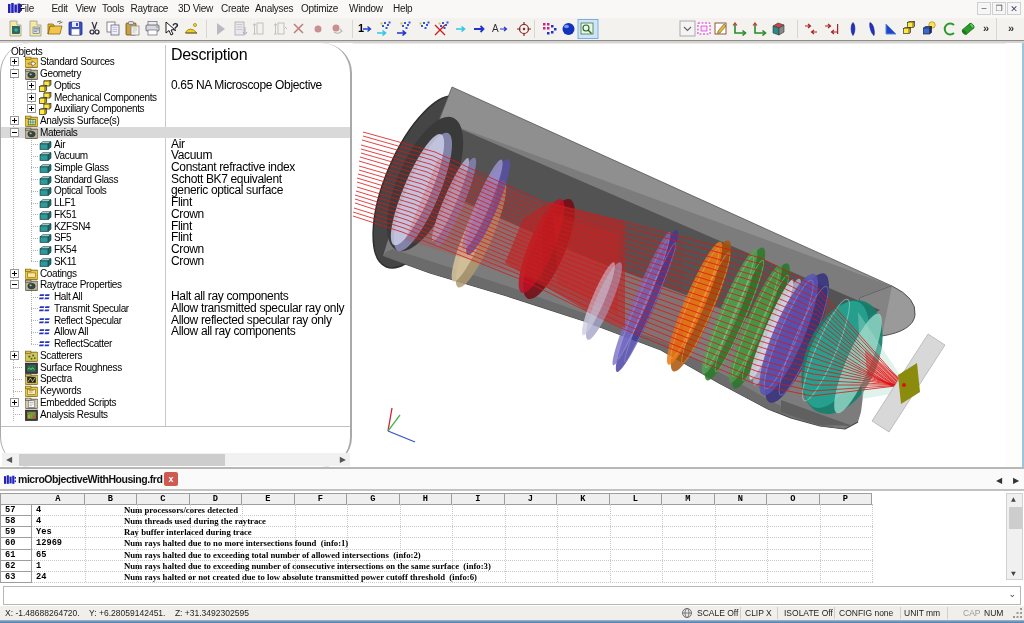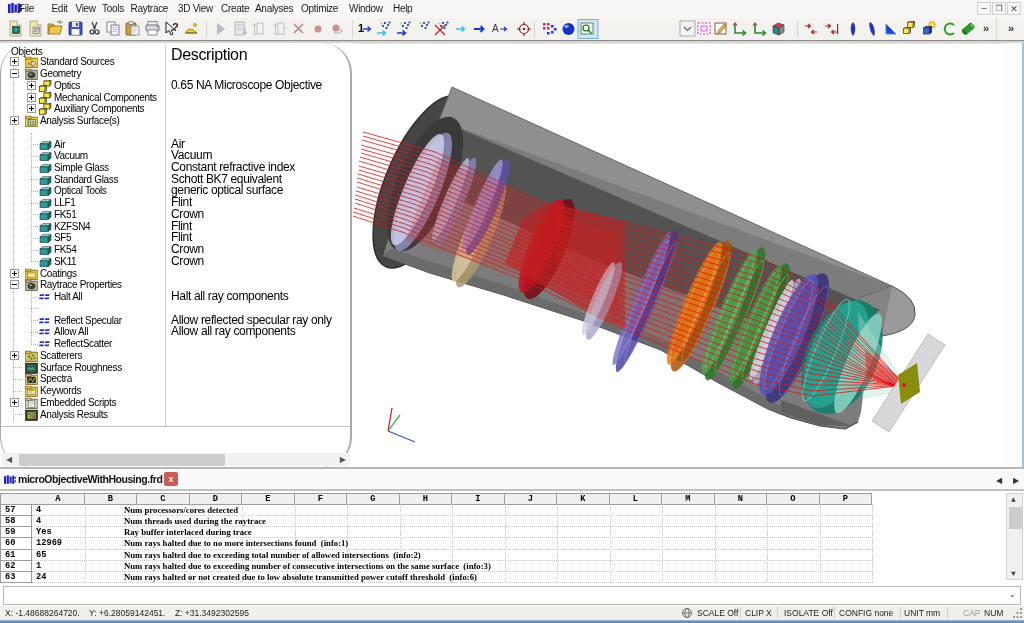--- a/index.html
+++ b/index.html
@@ -406,20 +406,30 @@
 <div class="trow" style="top:72.0px">
           <div class="ebox plus" style="left:9px"></div>
           <svg class="ticon" style="left:24px" width="13" height="12" viewBox="0 0 12 11">
             <rect x="0" y="2" width="12" height="8.5" rx="1" fill="#f0c540" stroke="#7a6010" stroke-width="0.8"></rect>
             <rect x="0.5" y="1" width="5" height="2" fill="#f0c540" stroke="#7a6010" stroke-width="0.6"></rect>
             <rect x="3" y="4" width="6.5" height="5" fill="#cfe8cf" stroke="#336633" stroke-width="0.6"></rect>
             <path d="M3 6.5 H9.5 M5.2 4 V9 M7.3 4 V9" stroke="#336633" stroke-width="0.5" fill="none"></path>
           </svg>
           <span class="lbl" style="left:39px">Analysis Surface(s)</span>
         </div>
+<div class="trow hl" style="top:83.7px">
+          <div class="ebox minus" style="left:9px"></div>
+          <svg class="ticon" style="left:24px" width="13" height="12" viewBox="0 0 12 11">
+            <rect x="0" y="2" width="12" height="8.5" rx="1" fill="#b8b29a" stroke="#55503d" stroke-width="0.8"></rect>
+            <rect x="0.5" y="1" width="5" height="2" fill="#b8b29a" stroke="#55503d" stroke-width="0.6"></rect>
+            <ellipse cx="6" cy="6.5" rx="3.4" ry="2.6" fill="#3a4740" stroke="#222" stroke-width="0.5"></ellipse>
+            <ellipse cx="5.2" cy="5.8" rx="1" ry="0.8" fill="#9fd0c0"></ellipse>
+          </svg>
+          <span class="lbl" style="left:39px">Materials</span>
+        </div>
 <div class="dot h" style="left:30px;top:101px;width:7px"></div>
 <div class="trow" style="top:95.5px">
           <svg class="ticon" style="left:38px" width="13" height="12" viewBox="0 0 12 11">
             <g stroke="#114444" stroke-width="0.7">
               <path d="M1 4.5 L3.5 2.5 L11 2.5 L8.5 4.5 Z" fill="#bfeaea"></path>
               <rect x="1" y="4.5" width="7.5" height="5" fill="#2e9a9a"></rect>
               <path d="M8.5 9.5 L11 7.5 L11 2.5 L8.5 4.5 Z" fill="#1a6a6a"></path>
             </g>
           </svg>
           <span class="lbl" style="left:53px">Air</span>
@@ -571,20 +581,32 @@
               <path d="M1 3 L5 3 L4.3 4.6 L0.3 4.6 Z"></path>
               <path d="M6 3 L10 3 L9.3 4.6 L5.3 4.6 Z"></path>
               <path d="M0.6 6 L4.6 6 L3.9 7.6 L-0.1 7.6 Z"></path>
               <path d="M5.6 6 L9.6 6 L8.9 7.6 L4.9 7.6 Z"></path>
             </g>
           </svg>
           <span class="lbl" style="left:53px">Halt All</span>
           <span class="desc">Halt all ray components</span>
         </div>
 <div class="dot h" style="left:30px;top:265px;width:7px"></div>
+<div class="trow" style="top:259.9px">
+          <svg class="ticon" style="left:38px" width="13" height="12" viewBox="0 0 12 11">
+            <g fill="#2233bb">
+              <path d="M1 3 L5 3 L4.3 4.6 L0.3 4.6 Z"></path>
+              <path d="M6 3 L10 3 L9.3 4.6 L5.3 4.6 Z"></path>
+              <path d="M0.6 6 L4.6 6 L3.9 7.6 L-0.1 7.6 Z"></path>
+              <path d="M5.6 6 L9.6 6 L8.9 7.6 L4.9 7.6 Z"></path>
+            </g>
+          </svg>
+          <span class="lbl" style="left:53px">Transmit Specular</span>
+          <span class="desc">Allow transmitted specular ray only</span>
+        </div>
 <div class="dot h" style="left:30px;top:277px;width:7px"></div>
 <div class="trow" style="top:271.7px">
           <svg class="ticon" style="left:38px" width="13" height="12" viewBox="0 0 12 11">
             <g fill="#2233bb">
               <path d="M1 3 L5 3 L4.3 4.6 L0.3 4.6 Z"></path>
               <path d="M6 3 L10 3 L9.3 4.6 L5.3 4.6 Z"></path>
               <path d="M0.6 6 L4.6 6 L3.9 7.6 L-0.1 7.6 Z"></path>
               <path d="M5.6 6 L9.6 6 L8.9 7.6 L4.9 7.6 Z"></path>
             </g>
           </svg>

